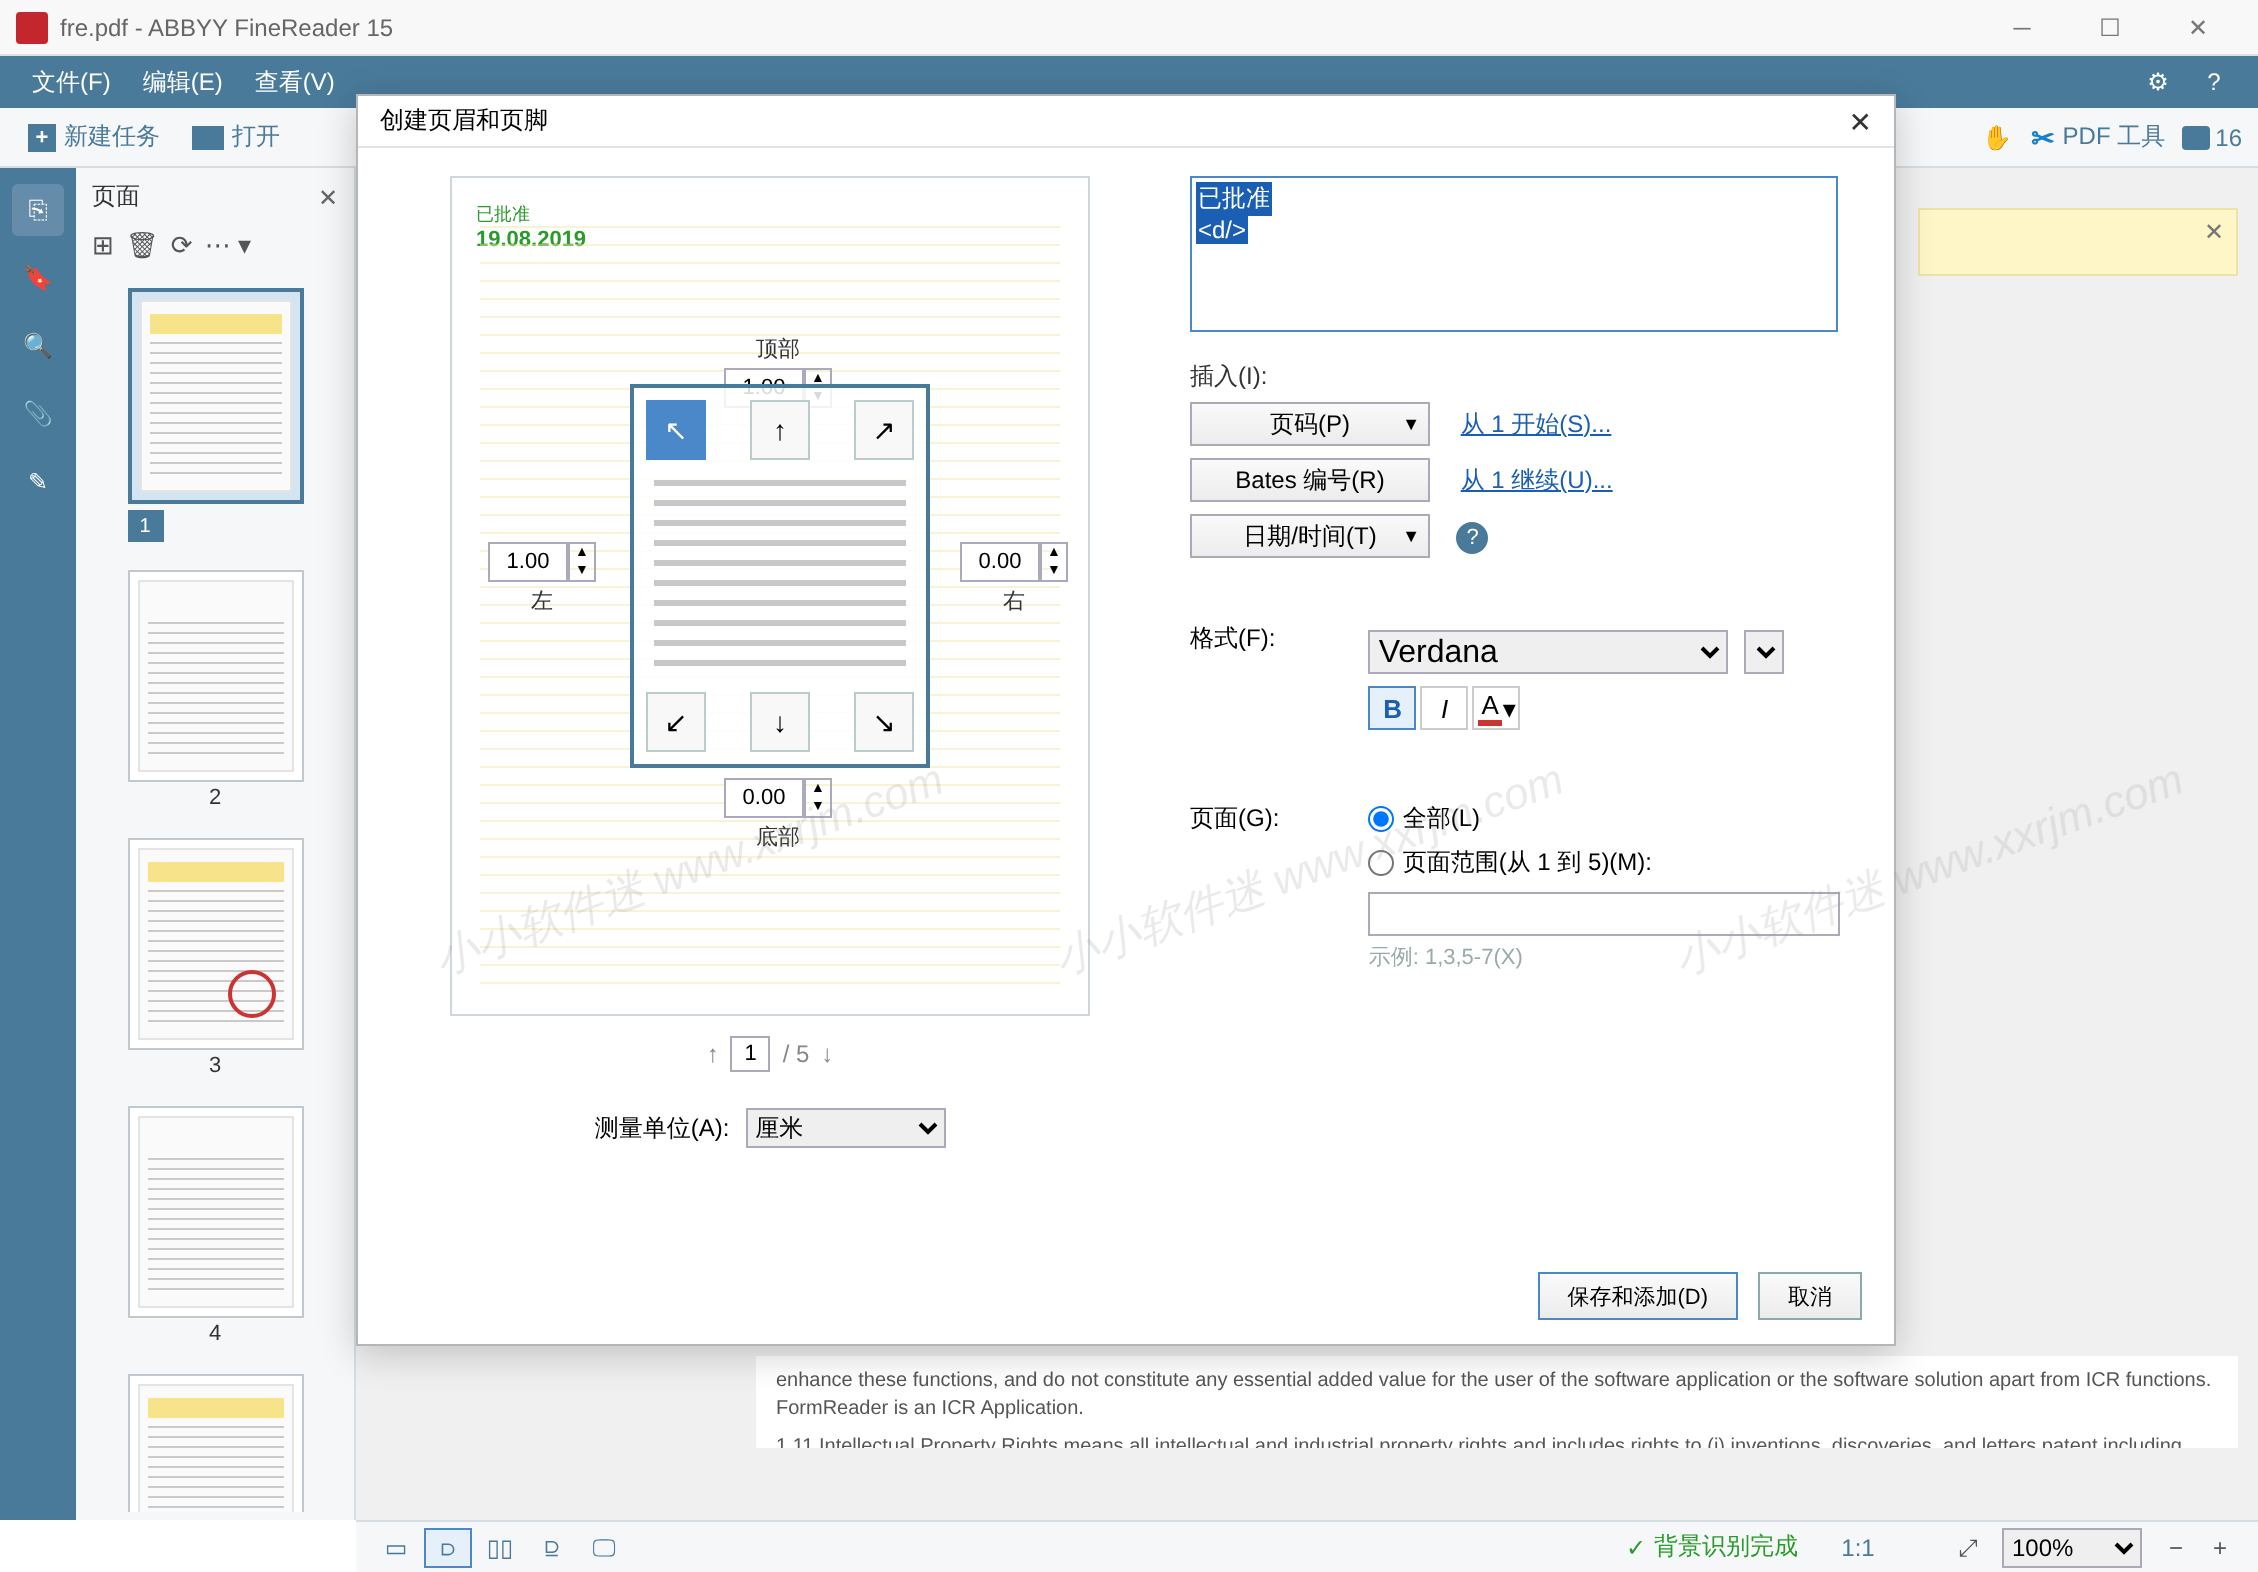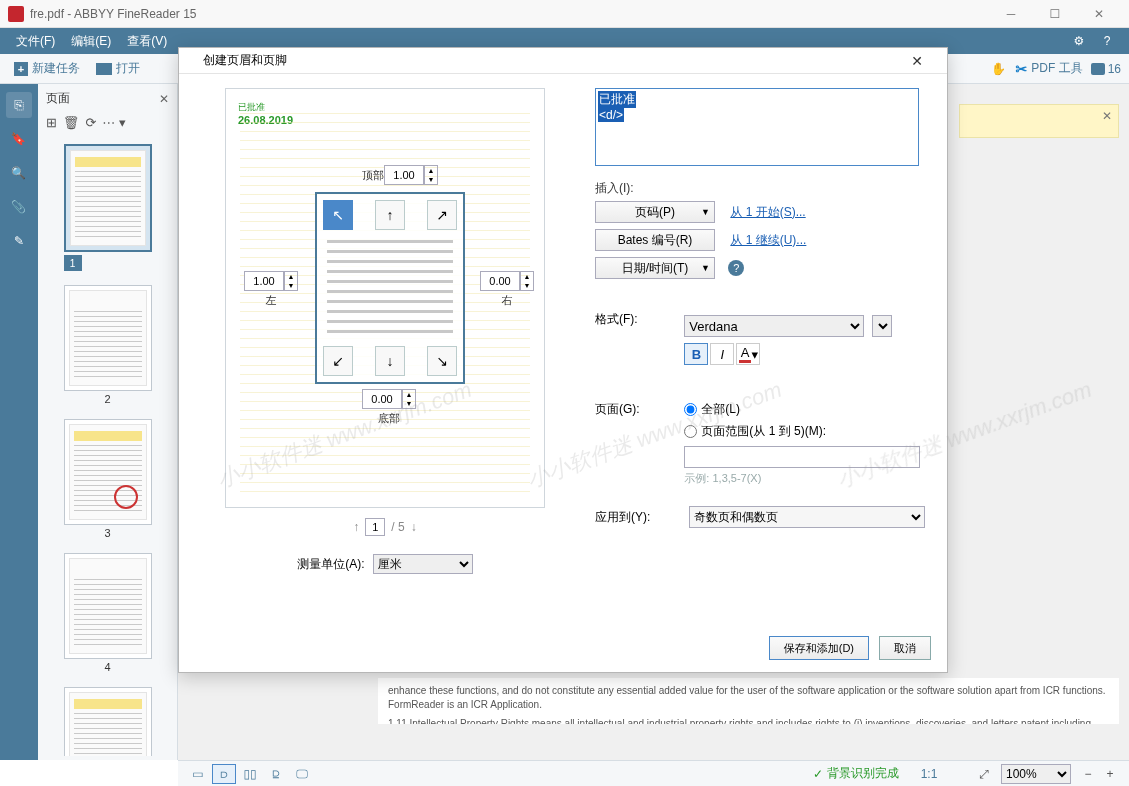--- a/index.html
+++ b/index.html
@@ -53,62 +53,62 @@
 .thumb-cap { text-align: center; font-size: 11px; color: #333; margin-top: 2px; }
 
 
 .docarea { position: absolute; left: 178px; top: 84px; right: 0; bottom: 26px; background: #f0f0f0; }
 .docarea .notice { position: absolute; top: 20px; right: 10px; width: 160px; height: 34px; background: #fff6c7; border: 1px solid #ebe3a8; }
 .docarea .notice .nclose { position: absolute; right: 6px; top: 4px; color: #777; cursor: pointer; }
 .doc-text { position: absolute; left: 200px; right: 10px; bottom: 36px; top: 594px; font-size: 10px; color: #555; line-height: 1.35; background: #fff; padding: 6px 10px; overflow: hidden; }
 
 
 .dialog { position: absolute; left: 178px; top: 47px; width: 770px; height: 626px; background: #fff; border: 1px solid #b6b6b6; box-shadow: 0 4px 18px rgba(0,0,0,0.2); z-index: 50; }
-.dialog .dlg-title { height: 26px; display: flex; align-items: center; padding: 0 24px; border-bottom: 1px solid #e4e4e4; font-size: 12px; }
+.dialog .dlg-title { height: 26px; display: flex; align-items: center; padding: 0 11px; border-bottom: 1px solid #e4e4e4; font-size: 12px; }
 .dialog .dlg-title .dclose { margin-left: auto; cursor: pointer; font-size: 14px; color: #333; }
 .dialog .dlg-body { display: flex; padding: 14px 16px 10px; gap: 20px; }
 
 .left-pane { width: 380px; }
 .left-pane .lbl { font-size: 12px; color: #333; margin-bottom: 6px; }
 .preview-box { width: 320px; height: 420px; border: 1px solid #cfd6dc; background: #fff; margin: 0 auto; position: relative; padding: 12px; }
 .pvw-stamp { color: #2a9a2a; font-size: 9px; } 
 .pvw-date { color: #2a9a2a; font-weight: bold; font-size: 11px; }
 .pvw-lines { position: absolute; top: 24px; left: 14px; right: 14px; bottom: 14px; background: repeating-linear-gradient(#f0e6a8 0, #f0e6a8 1px, transparent 1px, transparent 9px); opacity: 0.48; }
 .margin-area { position: absolute; border: 1px solid #4a7a9a; left: 90px; top: 104px; width: 148px; height: 190px; background: rgba(255,255,255,0.85); box-shadow: 0 0 0 1px #4a7a9a; }
 .margin-cell { position: absolute; width: 30px; height: 30px; border: 1px solid #bcc; display: flex; align-items: center; justify-content: center; background: #f8f8f8; cursor: pointer; font-size: 14px; }
 .margin-cell.sel { background: #4a88c9; color: #fff; border-color: #4a88c9; }
 .mc-tl{top:6px;left:6px}.mc-tc{top:6px;left:58px}.mc-tr{top:6px;left:110px}
 .mc-bl{bottom:6px;left:6px}.mc-bc{bottom:6px;left:58px}.mc-br{bottom:6px;left:110px}
 .inner-lines { position: absolute; top: 46px; left: 10px; right: 10px; bottom: 46px; background: repeating-linear-gradient(#c8c8c8 0, #c8c8c8 3px, transparent 3px, transparent 10px); }
 .spin-group { position: absolute; display: flex; align-items: center; }
 .spin-input { width: 40px; height: 20px; border: 1px solid #aab; font-size: 11px; text-align: center; }
 .spin-btns { width: 14px; height: 20px; border: 1px solid #aab; display: flex; flex-direction: column; }
 .spin-btns div { flex: 1; font-size: 7px; text-align: center; line-height: 9px; cursor: pointer; }
-.sg-top { top: 76px; left: 136px; align-items: center; }
+.sg-top { top: 76px; left: 136px; flex-direction: column; align-items: center; }
 .sg-left { top: 182px; left: 18px; flex-direction: column; align-items: center; }
 .sg-right { top: 182px; left: 254px; flex-direction: column; align-items: center; }
 .sg-bottom { top: 300px; left: 136px; flex-direction: column; align-items: center; }
 .sg-lbl { font-size: 11px; color: #333; margin: 2px 0; }
 .page-nav { display: flex; justify-content: center; align-items: center; gap: 6px; margin-top: 10px; color: #888; }
 .page-nav .arrow { cursor: pointer; }
 .page-nav .pnum { width: 20px; height: 18px; border: 1px solid #aab; text-align: center; font-size: 11px; }
 .measure-row { display: flex; justify-content: center; align-items: center; gap: 8px; margin-top: 18px; font-size: 12px; }
 .measure-row select { width: 100px; height: 20px; border: 1px solid #aab; font-size: 12px; }
 
 .right-pane { flex: 1; }
 .right-pane .rlbl { font-size: 12px; color: #333; margin-bottom: 4px; margin-top: 4px; }
 .text-input { width: 324px; height: 78px; border: 1px solid #4a88c9; background: #fff; padding: 2px; font-size: 12px; position: relative; }
 .text-input .hl { background: #1a5fb4; color: #fff; display: inline-block; padding: 0 1px; }
 .insert-sec { margin-top: 14px; }
 .btn-drop { width: 120px; height: 22px; border: 1px solid #aab; background: linear-gradient(#fafafa,#ececec); display: inline-flex; align-items: center; justify-content: center; font-size: 12px; cursor: pointer; position: relative; margin-bottom: 6px; }
 .btn-drop .caret { position: absolute; right: 4px; font-size: 9px; }
 .link-b { color: #1a5fb4; text-decoration: underline; cursor: pointer; font-size: 12px; margin-left: 12px; display: inline; margin-top: 44px; }
 .help-q { display: inline-flex; width: 16px; height: 16px; border-radius: 50%; background: #4a7a9a; color: #fff; align-items: center; justify-content: center; font-size: 11px; margin-left: 10px; }
 .fmt-row { display: flex; align-items: center; gap: 8px; margin-top: 4px; }
-.fmt-row select { height: 22px; border: 1px solid #aab; font-size: 13px; }
+.fmt-row select { height: 22px; border: 1px solid #aab; font-size: 16px; }
 .fmt-btns { display: flex; gap: 2px; margin-top: 6px; }
 .fmt-btns .fbtn { width: 24px; height: 22px; border: 1px solid #ccc; display: flex; align-items: center; justify-content: center; cursor: pointer; font-size: 13px; }
 .fmt-btns .fbtn.sel { border-color: #4a88c9; background: #e6f0fa; color: #1a5fb4; }
 .page-sec { margin-top: 36px; }
 .page-sec .radio-row { font-size: 12px; margin-bottom: 5px; display: flex; align-items: center; }
 .page-range-input { width: 236px; height: 22px; border: 1px solid #aab; margin-top: 1px; }
 .hint { color: #9aa; font-size: 11px; margin-top: 3px; }
 .apply-row { display: flex; align-items: center; gap: 14px; margin-top: 20px; font-size: 12px; }
 .apply-row select { width: 236px; height: 22px; border: 1px solid #aab; font-size: 12px; background: #f6f6f6; }
 .right-col { display: inline-block; vertical-align: top; }
@@ -255,21 +255,21 @@
 
 <div class="dialog">
   <div class="dlg-title">
     <span>创建页眉和页脚</span>
     <span class="dclose">✕</span>
   </div>
   <div class="dlg-body">
     <div class="left-pane">
       <div class="preview-box">
         <div class="pvw-stamp">已批准</div>
-        <div class="pvw-date">26.08.2019</div>
+        <div class="pvw-date">19.08.2019</div>
         <div class="pvw-lines"></div>
 
         <div class="spin-group sg-top">
           <div class="sg-lbl">顶部</div>
           <div style="display:flex">
               <input class="spin-input" value="1.00" style="">
               <div class="spin-btns">
                 <div>▲</div>
                 <div>▼</div>
               </div>
@@ -386,24 +386,20 @@
             </div>
           <div class="radio-row">
               <input type="radio" style="margin-right: 4px;">
               <span>页面范围(从 1 到 5)(M):</span>
             </div>
           <input class="page-range-input" style="">
           <div class="hint">示例: 1,3,5-7(X)</div>
         </span>
       </div>
 
-      <div class="apply-row">
-        <span style="width:80px;display:inline-block">应用到(Y):</span>
-        <select><option>奇数页和偶数页</option></select>
-      </div>
     </div>
   </div>
   <div class="dlg-footer">
     <button class="primary">保存和添加(D)</button>
     <button>取消</button>
   </div>
 </div>
 
 <div class="statusbar">
   <div class="view-btn">▭</div>

